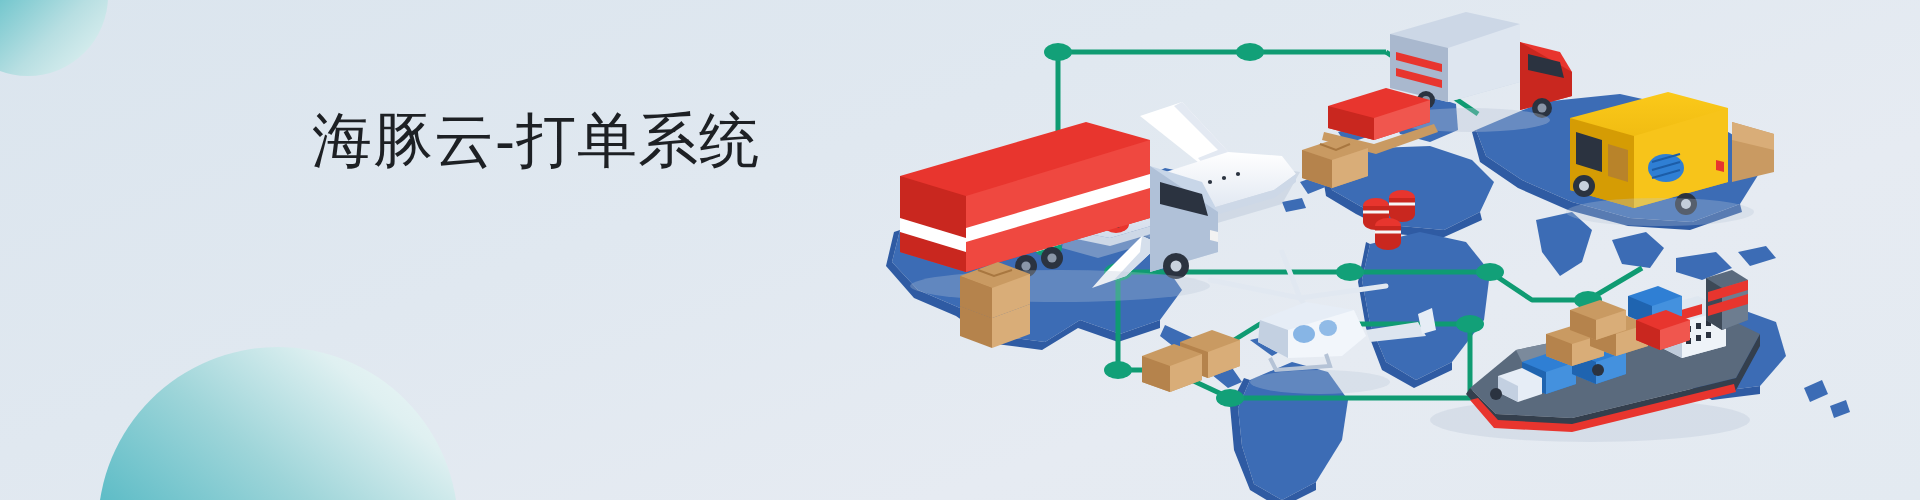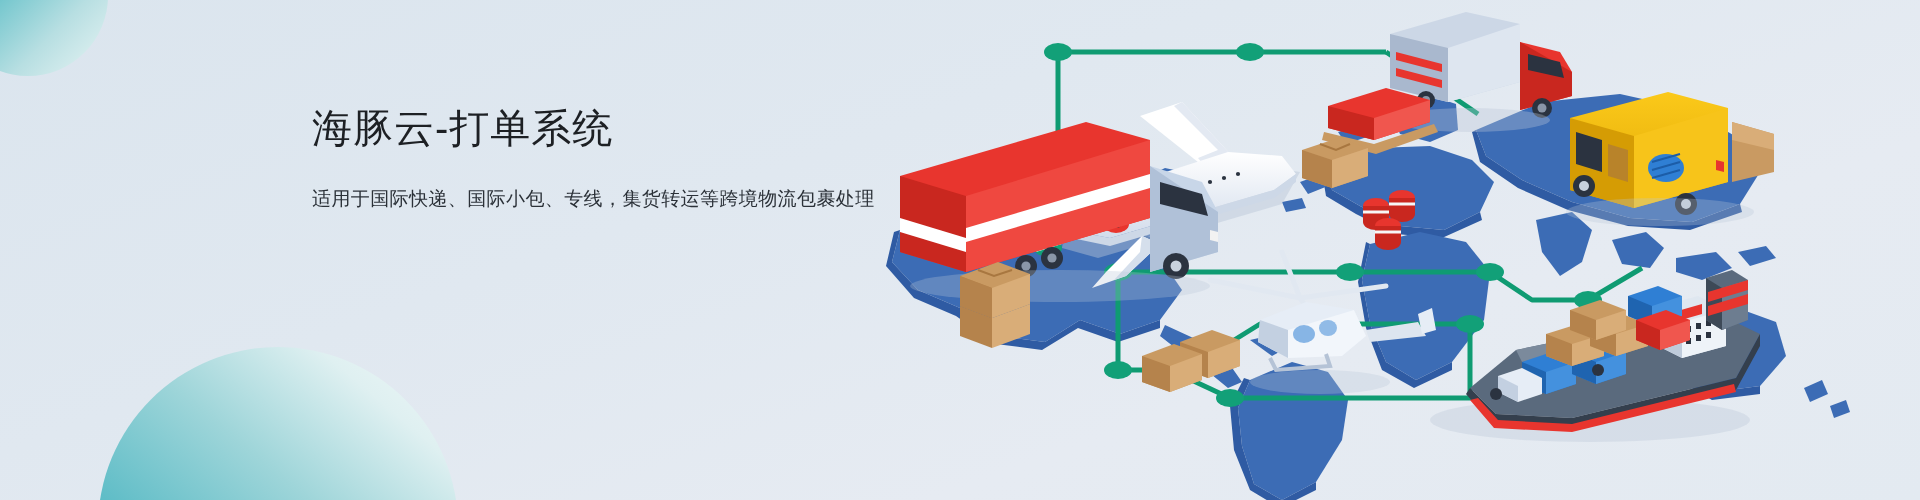--- a/index.html
+++ b/index.html
@@ -17,42 +17,41 @@
     left:-52px;top:-84px;width:160px;height:160px;
     background:linear-gradient(135deg,#27a3b4 0%,#62c0c8 35%,#b8dfe2 70%,#eaf5f5 100%);
   }
   #circle-bottom-left{
     left:98px;top:347px;width:360px;height:360px;
     background:linear-gradient(40deg,#1f9fb2 0%,#55b9c4 28%,#9ed5d9 58%,#dff0f1 82%,#f1f8f8 100%);
   }
   
   #text-block{position:absolute;left:312px;top:103px;width:620px;}
   #page-title{
-    margin:0;font-size:40px;line-height:1.26;font-weight:400;
+    margin:0;font-size:60px;line-height:1.26;font-weight:400;
     color:#1d2024;letter-spacing:1px;white-space:nowrap;
   }
   #page-subtitle{
     margin:32px 0 0 0;font-size:19px;line-height:1.5;font-weight:400;
     color:#2b3138;letter-spacing:.4px;white-space:nowrap;
   }
   
   #illustration{position:absolute;left:830px;top:-10px;width:1090px;height:520px;}
   #illustration svg{display:block;width:100%;height:100%;}
 </style>
 </head>
 <body>
 
 <div id="banner">
 
   <div class="deco-circle" id="circle-top-left"></div>
   <div class="deco-circle" id="circle-bottom-left"></div>
 
   <div id="text-block">
     <h1 id="page-title">海豚云-打单系统</h1>
-    <p id="page-subtitle">适用于国际快递、国际小包、专线，集货转运等跨境物流包裹处理</p>
   </div>
 
   <div id="illustration">
     <svg viewBox="0 0 1090 520" xmlns="http://www.w3.org/2000/svg">
       <defs>
         <linearGradient id="planeBody" x1="0" y1="0" x2="0" y2="1">
           <stop offset="0%" stop-color="#ffffff"></stop>
           <stop offset="100%" stop-color="#d2dceb"></stop>
         </linearGradient>
         <linearGradient id="vanBody" x1="0" y1="0" x2="0" y2="1">

